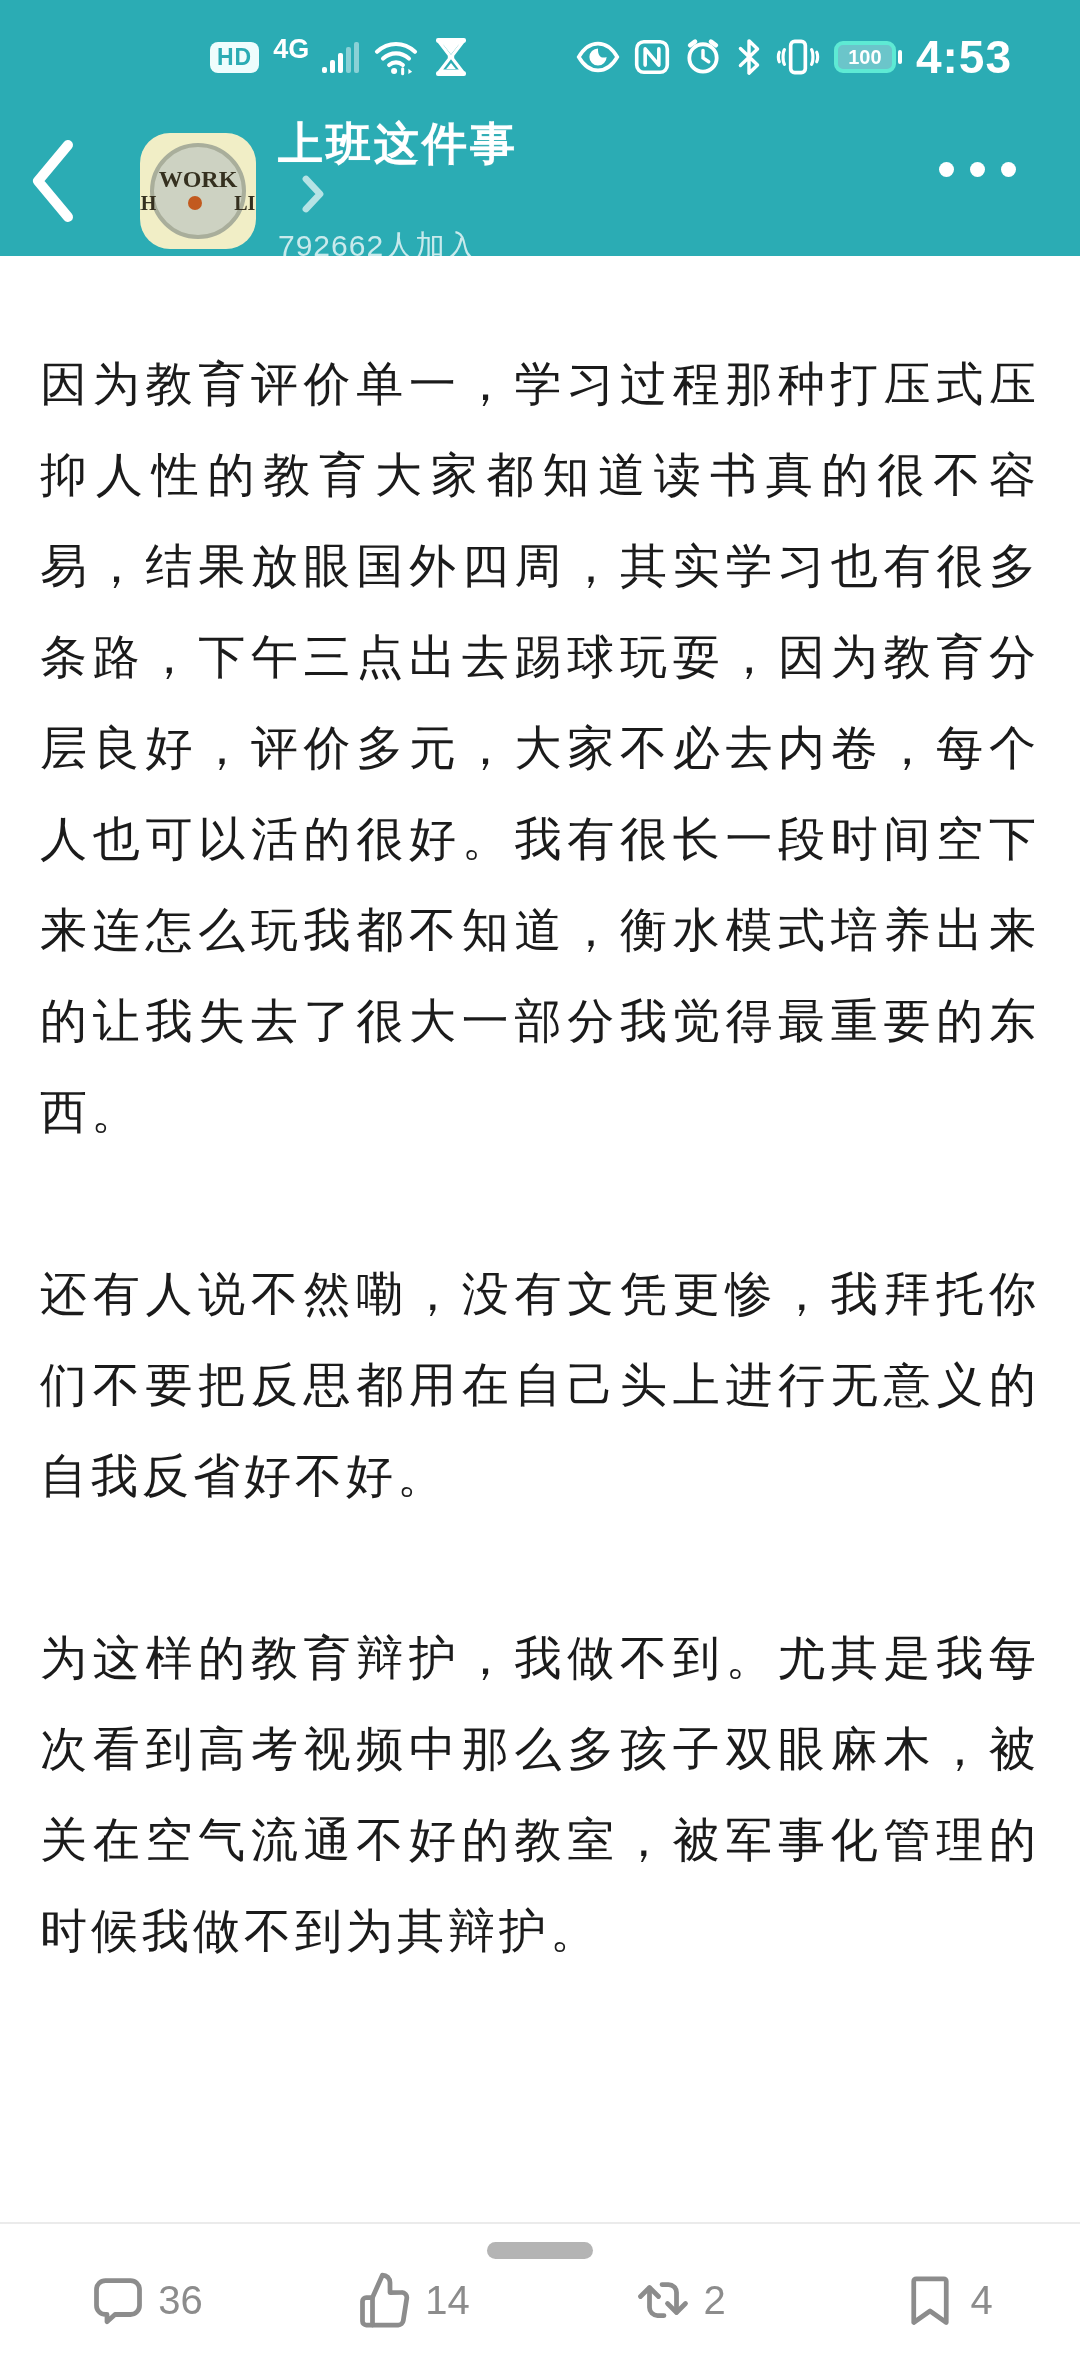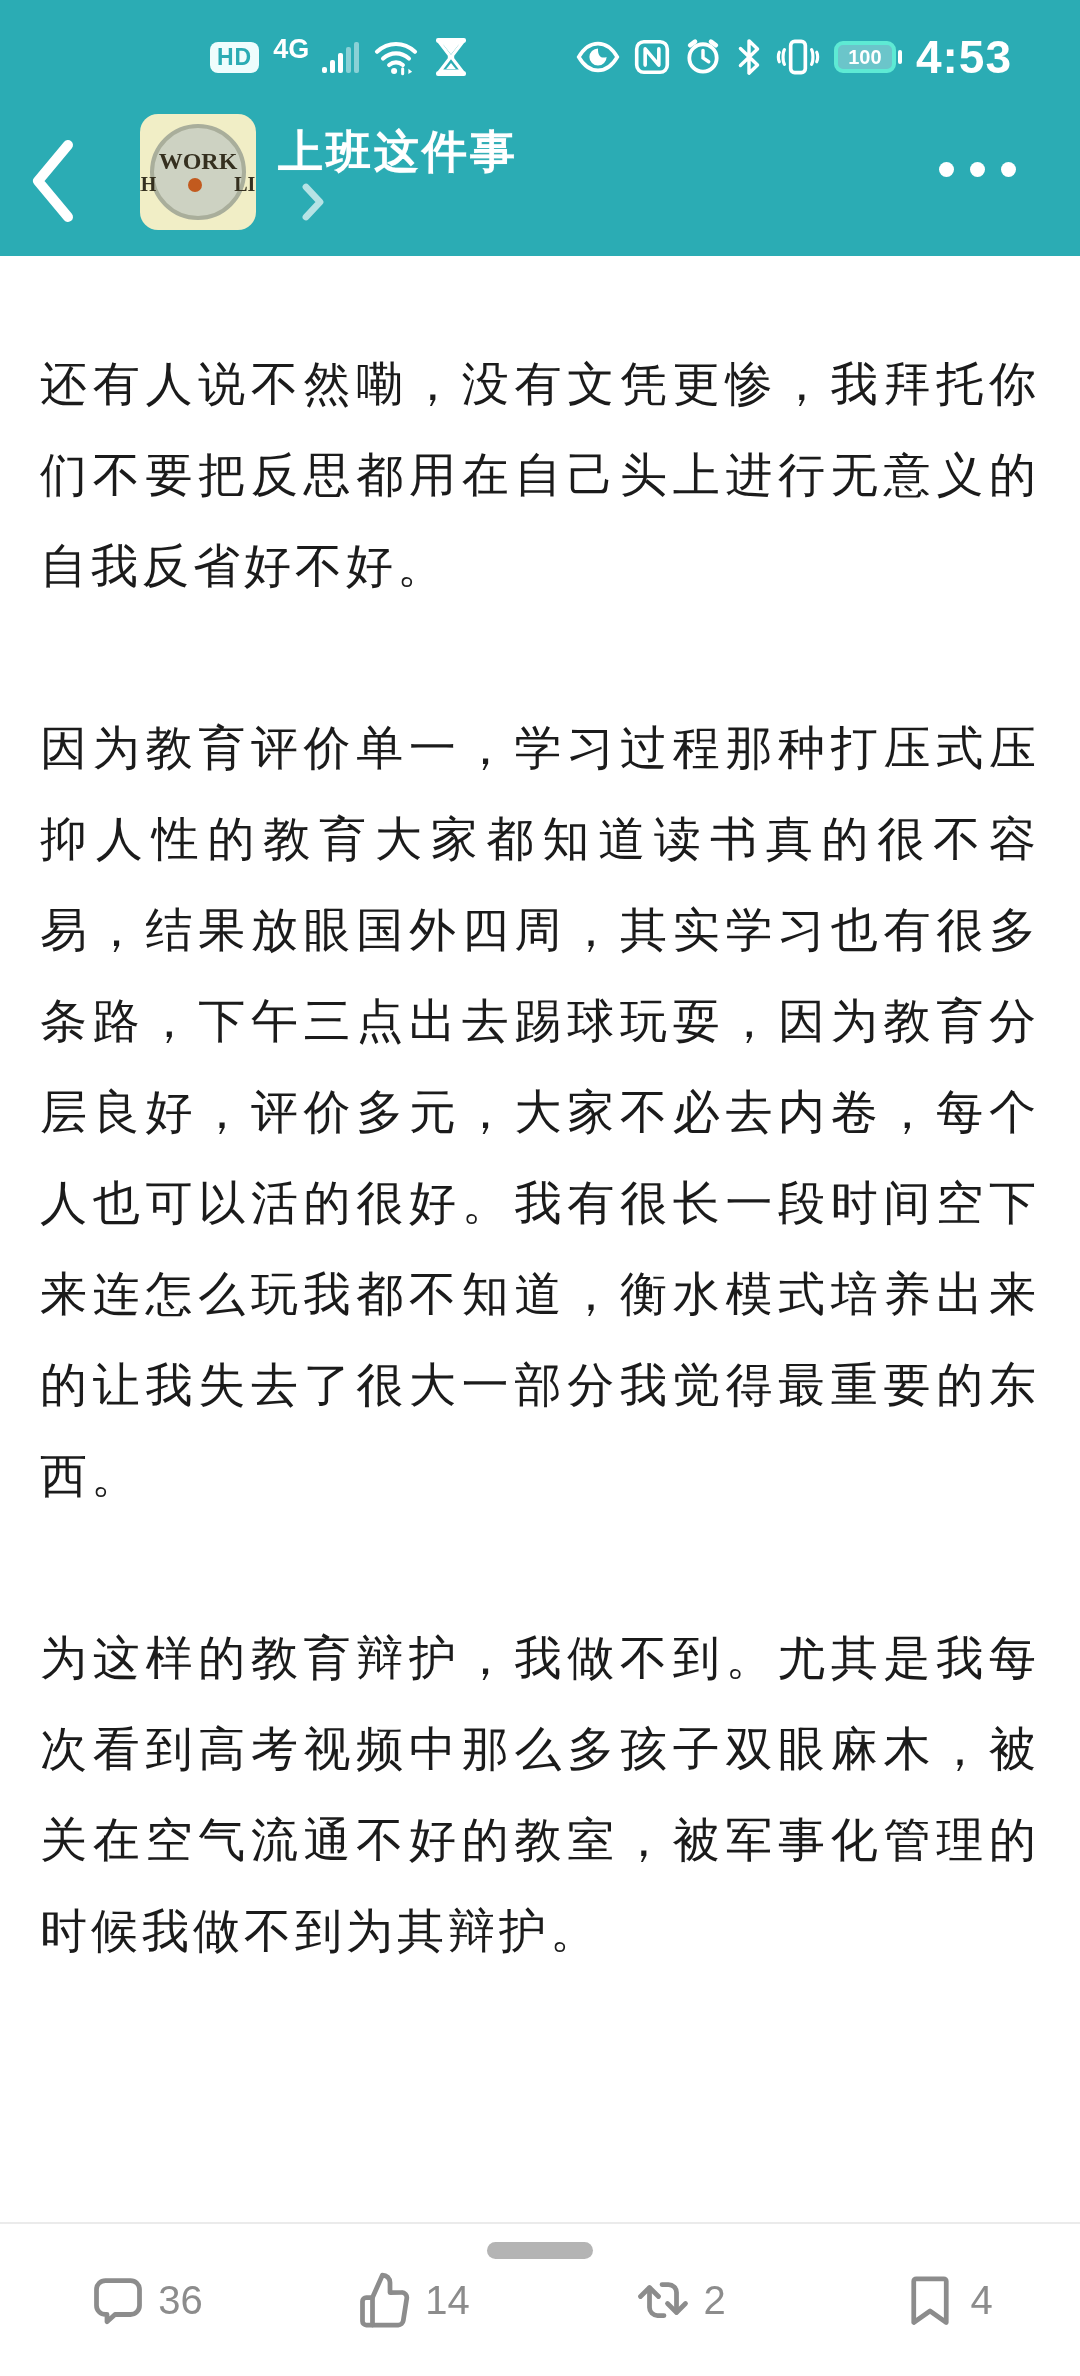--- a/index.html
+++ b/index.html
@@ -36,21 +36,21 @@
     width:62px; height:32px; border:4px solid #5eead4; border-radius:9px;
     background:rgba(255,255,255,.30); display:flex; align-items:center; justify-content:center;
     font-size:20px; font-weight:bold; color:#fff;
   }
   .batt-nub { width:4px; height:14px; background:#fff; border-radius:2px; margin-left:2px; }
 
   .navbar { height:156px; position:relative; }
   .back-btn { position:absolute; left:26px; top:36px; width:60px; height:90px; display:flex; align-items:center; }
   .group-chip { position:absolute; left:140px; top:14px; display:flex; align-items:center; }
   .avatar {
-    width:116px; height:116px; border-radius:18px; background:#f1eec6;
+    width:116px; height:116px; border-radius:30px; background:#f1eec6;
     display:flex; align-items:center; justify-content:center; overflow:hidden;
   }
   .avatar-circle {
     width:96px; height:96px; border-radius:50%;
     background:#cdd2c2; border:4px solid #a9ae9b;
     display:flex; flex-direction:column; align-items:center; justify-content:center;
     color:#35301f; font-family:"Liberation Serif","DejaVu Serif",serif;
     font-weight:bold; line-height:1.05; text-align:center;
   }
   .avatar-l1 { font-size:24px; letter-spacing:0; }
@@ -187,35 +187,36 @@
         </div>
         <div class="group-meta">
           <div class="group-title-row">
             <span class="group-title">上班这件事</span>
             <span class="title-chevron">
               <svg width="26" height="40" viewBox="0 0 13 20" fill="none" stroke="rgba(255,255,255,.66)" stroke-width="3.4" stroke-linecap="round" stroke-linejoin="round">
                 <path d="M3 2.5 L10 10 L3 17.5"></path>
               </svg>
             </span>
           </div>
+          <div class="group-members">792662人加入</div>
         </div>
       </div>
 
       <div class="menu-dots">
         <i></i>
           <i></i>
           <i></i>
       </div>
     </div>
   </div>
 
   <div class="content">
     <div class="post-text">
+      <p>因为教育评价单一，学习过程那种打压式压抑人性的教育大家都知道读书真的很不容易，结果放眼国外四周，其实学习也有很多条路，下午三点出去踢球玩耍，因为教育分层良好，评价多元，大家不必去内卷，每个人也可以活的很好。我有很长一段时间空下来连怎么玩我都不知道，衡水模式培养出来的让我失去了很大一部分我觉得最重要的东西。</p>
       <p>还有人说不然嘞，没有文凭更惨，我拜托你们不要把反思都用在自己头上进行无意义的自我反省好不好。</p>
-      <p>因为教育评价单一，学习过程那种打压式压抑人性的教育大家都知道读书真的很不容易，结果放眼国外四周，其实学习也有很多条路，下午三点出去踢球玩耍，因为教育分层良好，评价多元，大家不必去内卷，每个人也可以活的很好。我有很长一段时间空下来连怎么玩我都不知道，衡水模式培养出来的让我失去了很大一部分我觉得最重要的东西。</p>
       <p>为这样的教育辩护，我做不到。尤其是我每次看到高考视频中那么多孩子双眼麻木，被关在空气流通不好的教室，被军事化管理的时候我做不到为其辩护。</p>
     </div>
   </div>
 
   <div class="bottombar">
     <div class="sheet-handle"></div>
     <div class="actions">
       <div class="action">
         <svg class="aicon" viewBox="0 0 24 24" fill="none" stroke="#8c8c8c" stroke-width="1.9" stroke-linecap="round" stroke-linejoin="round">
           <path d="M7 4.2 h10 a3.6 3.6 0 0 1 3.6 3.6 v6.4 a3.6 3.6 0 0 1 -3.6 3.6 h-6.2 l-3.2 2.9 v-2.9 h-.6 a3.6 3.6 0 0 1 -3.6 -3.6 V7.8 A3.6 3.6 0 0 1 7 4.2 Z"></path>

